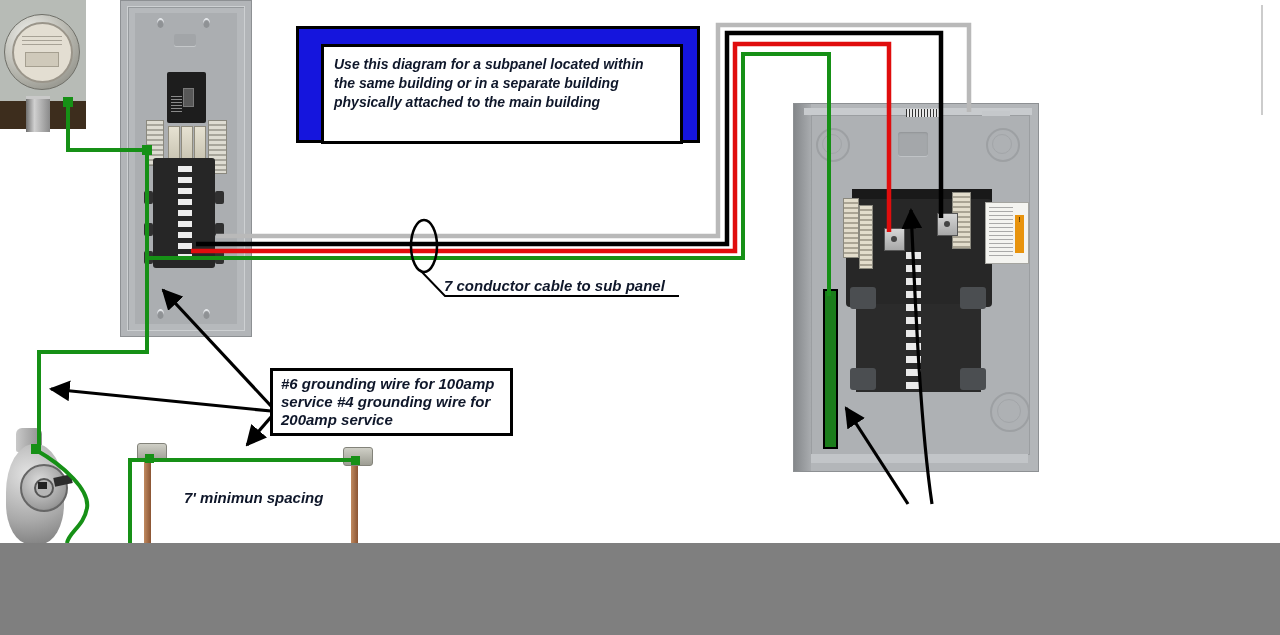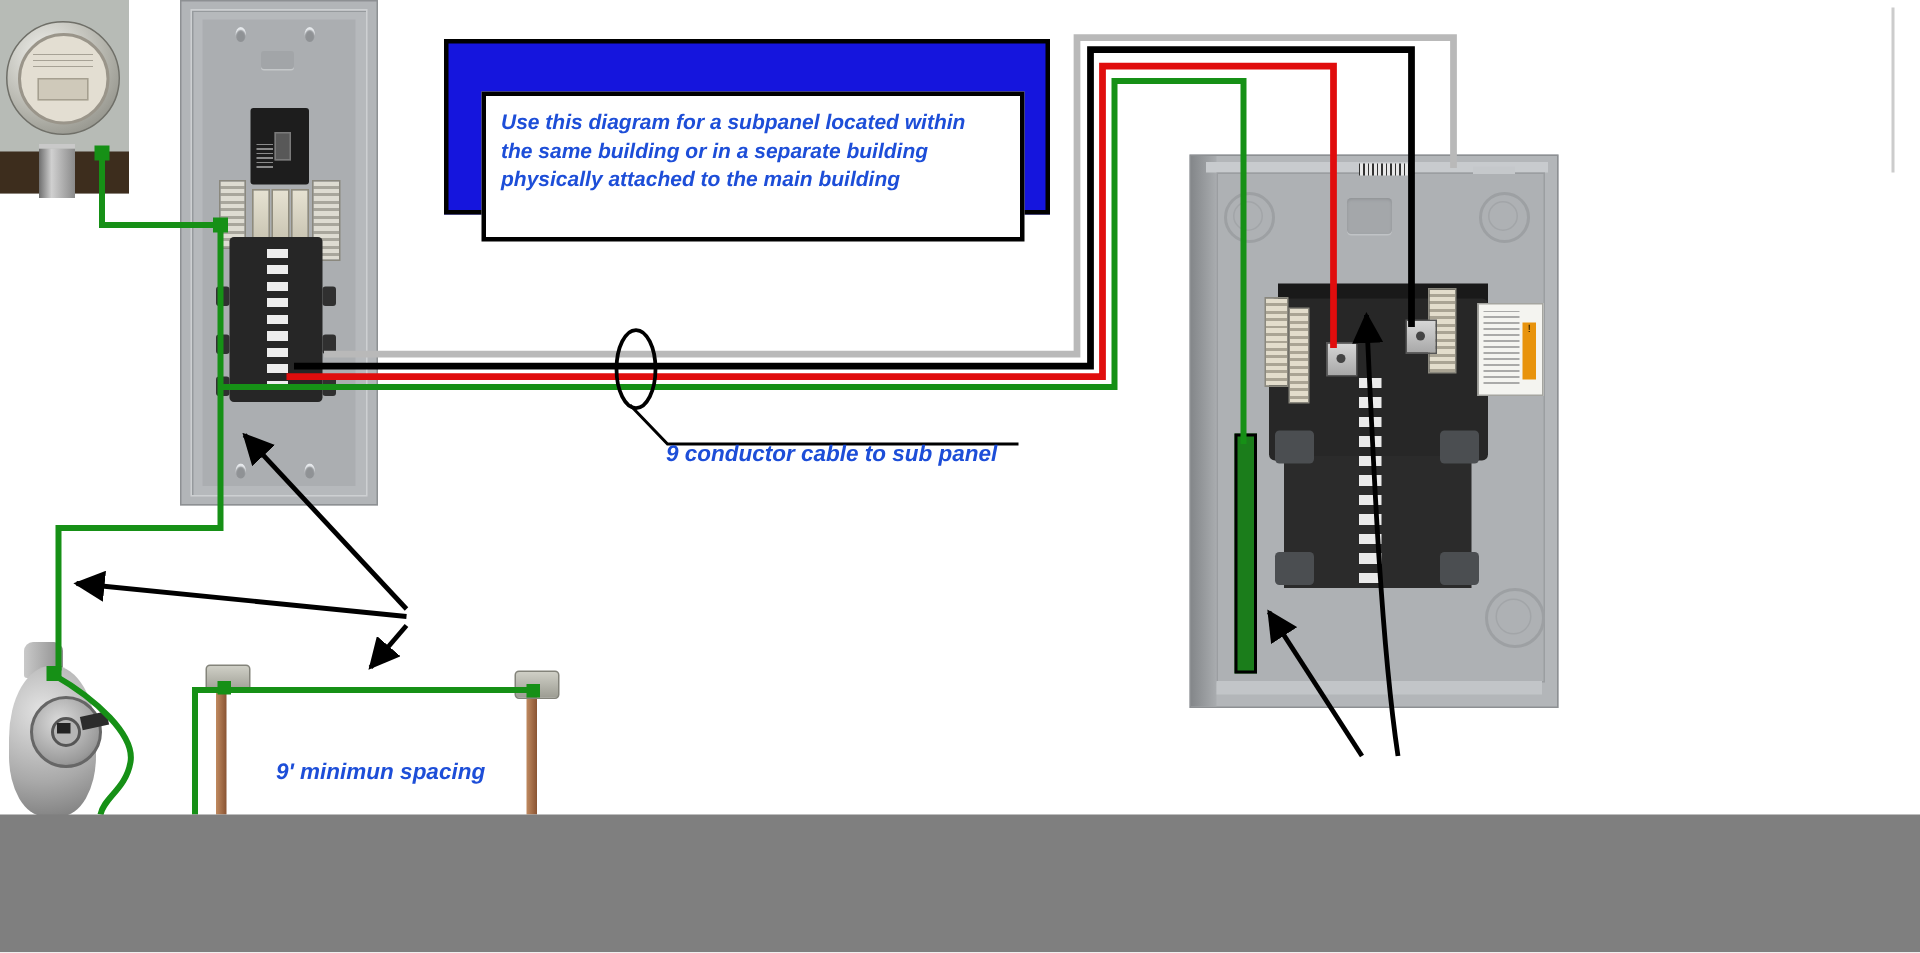--- a/index.html
+++ b/index.html
@@ -1,21 +1,21 @@
 <!DOCTYPE html>
 <html><head>
 <meta charset="utf-8">
 <style>
   html,body { margin:0; padding:0; background:#ffffff; }
   .canvas { position:relative; width:1280px; height:635px; background:#ffffff; overflow:hidden;
             font-family:"Liberation Sans", sans-serif; }
   .abs { position:absolute; }
 
   
-  .note-text { font-weight:bold; font-style:italic; color:#1d4ed8; white-space:pre-line;margin-top:17px; }
+  .note-text { font-weight:bold; font-style:italic; color:#0f172a; white-space:pre-line; }
 
   .note-blue { left:296px; top:26px; width:404px; height:117px; background:#1515dd;
                border:3px solid #000; box-sizing:border-box; z-index:6; }
   .note-blue-inner { position:absolute; left:22px; top:15px; width:336px; height:78px;
                background:#fff; border:3px solid #000; padding:8px 10px;
                font-size:14px; line-height:19px; }
 
   .grounding-note { left:270px; top:368px; width:243px; height:68px; background:#fff;
                border:3px solid #000; box-sizing:border-box; padding:4px 8px;
                font-size:15px; line-height:18px; z-index:6; }
@@ -247,19 +247,22 @@
     <path d="M908,504 L846,408" fill="none" stroke="#000" stroke-width="3.2" marker-end="url(#ah)"></path>
     <path d="M932,504 C921,430 916,320 911,210" fill="none" stroke="#000" stroke-width="3.2" marker-end="url(#ah)"></path>
   </svg>
 
   <div class="abs note-blue">
     <div class="note-blue-inner note-text">Use this diagram for a subpanel located within
 the same building or in a separate building
 physically attached to the main building</div>
   </div>
 
-  <div class="abs cable-label note-text">9 conductor cable to sub panel</div>
-  <div class="abs spacing-label note-text">9' minimun spacing</div>
+  <div class="abs cable-label note-text">7 conductor cable to sub panel</div>
+  <div class="abs grounding-note note-text">#6 grounding wire for 100amp
+service  #4 grounding wire for
+200amp service</div>
+  <div class="abs spacing-label note-text">7' minimun spacing</div>
 
   <div class="abs stray-line"></div>
 
   <div class="abs footer-bar"></div>
 </div>
 
 </body></html>

